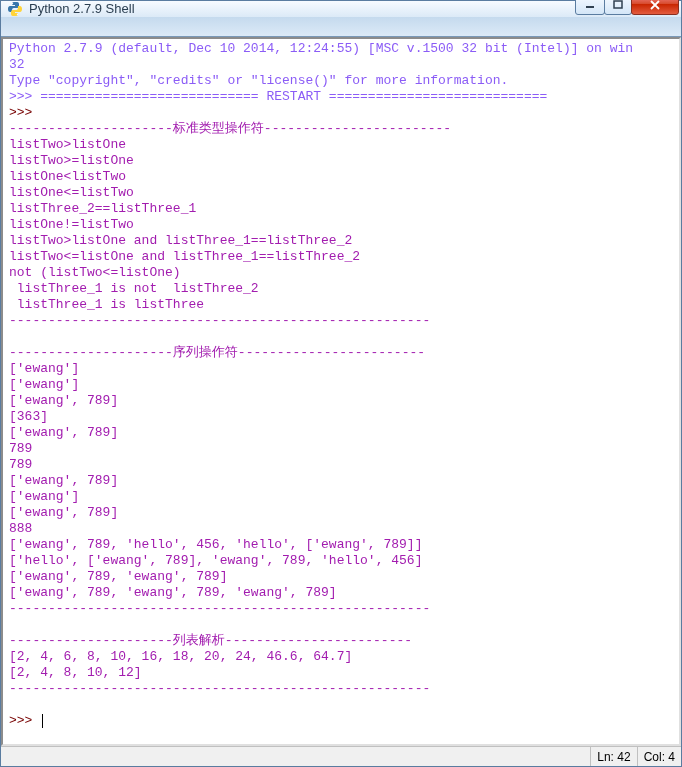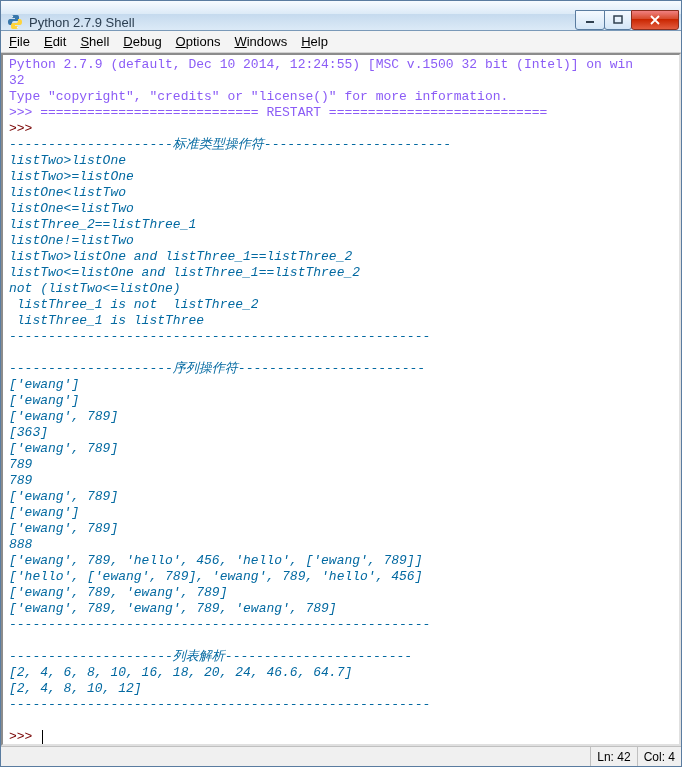--- a/index.html
+++ b/index.html
@@ -13,25 +13,25 @@
   }
   .window {
     width: 682px; height: 767px;
     border: 1px solid #5a7ca0;
     background: #fff;
     display: flex;
     flex-direction: column;
     box-shadow: 0 0 6px rgba(0,0,0,0.3);
   }
   .titlebar {
-    height: 30px;
+    height: 36px;
     background: linear-gradient(to bottom, #f7fbff 0%, #dceaf7 45%, #c5daee 46%, #dceaf7 100%);
     border-bottom: 1px solid #7a99b8;
     display: flex;
-    align-items: flex-end;
+    align-items: flex-start;
     padding: 0 0 0 6px;
     position: relative;
   }
   .titlebar .app-icon {
     width: 16px; height: 16px;
     margin-right: 6px;
     display: flex; align-items: center; justify-content: center;
   }
   .titlebar .title {
     flex: 1;
@@ -82,21 +82,21 @@
     padding: 2px 6px 2px 6px;
     font-family: "Courier New", monospace;
     font-size: 13px;
     line-height: 16px;
     white-space: pre;
     overflow: hidden;
     border: 2px inset #e0e0e0;
     color: #000;
   }
   .content .prm { color: #770000; }
-  .content .out { color: #0369a1; font-style: italic; }
+  .content .out { color: #a21caf; }
   .content .sys { color: #8b5cf6; }
   .content .cursor {
     display: inline-block;
     width: 1px; height: 14px;
     background: #000;
     vertical-align: text-bottom;
     margin-left: 2px;
   }
   .statusbar {
     height: 20px;
@@ -143,29 +143,20 @@
           </svg>
       </div>
       <div class="win-btn close">
         <svg width="12" height="10">
             <path d="M2 1 L10 9 M10 1 L2 9" stroke="#fff" stroke-width="1.8"></path>
           </svg>
       </div>
     </div>
   </div>
 
-  <div class="menubar">
-    <span class="mitem"><span class="ul">F</span>ile</span>
-    <span class="mitem"><span class="ul">E</span>dit</span>
-    <span class="mitem"><span class="ul">S</span>hell</span>
-    <span class="mitem"><span class="ul">D</span>ebug</span>
-    <span class="mitem"><span class="ul">O</span>ptions</span>
-    <span class="mitem"><span class="ul">W</span>indows</span>
-    <span class="mitem"><span class="ul">H</span>elp</span>
-  </div>
 
   <div class="content"><span class="sys">Python 2.7.9 (default, Dec 10 2014, 12:24:55) [MSC v.1500 32 bit (Intel)] on win</span>
 <span class="sys">32</span>
 <span class="sys">Type "copyright", "credits" or "license()" for more information.</span>
 <span class="sys">&gt;&gt;&gt; ============================ RESTART ============================</span>
 <span class="prm">&gt;&gt;&gt; </span>
 <span class="out">---------------------标准类型操作符------------------------</span>
 <span class="out">listTwo&gt;listOne</span>
 <span class="out">listTwo&gt;=listOne</span>
 <span class="out">listOne&lt;listTwo</span>

